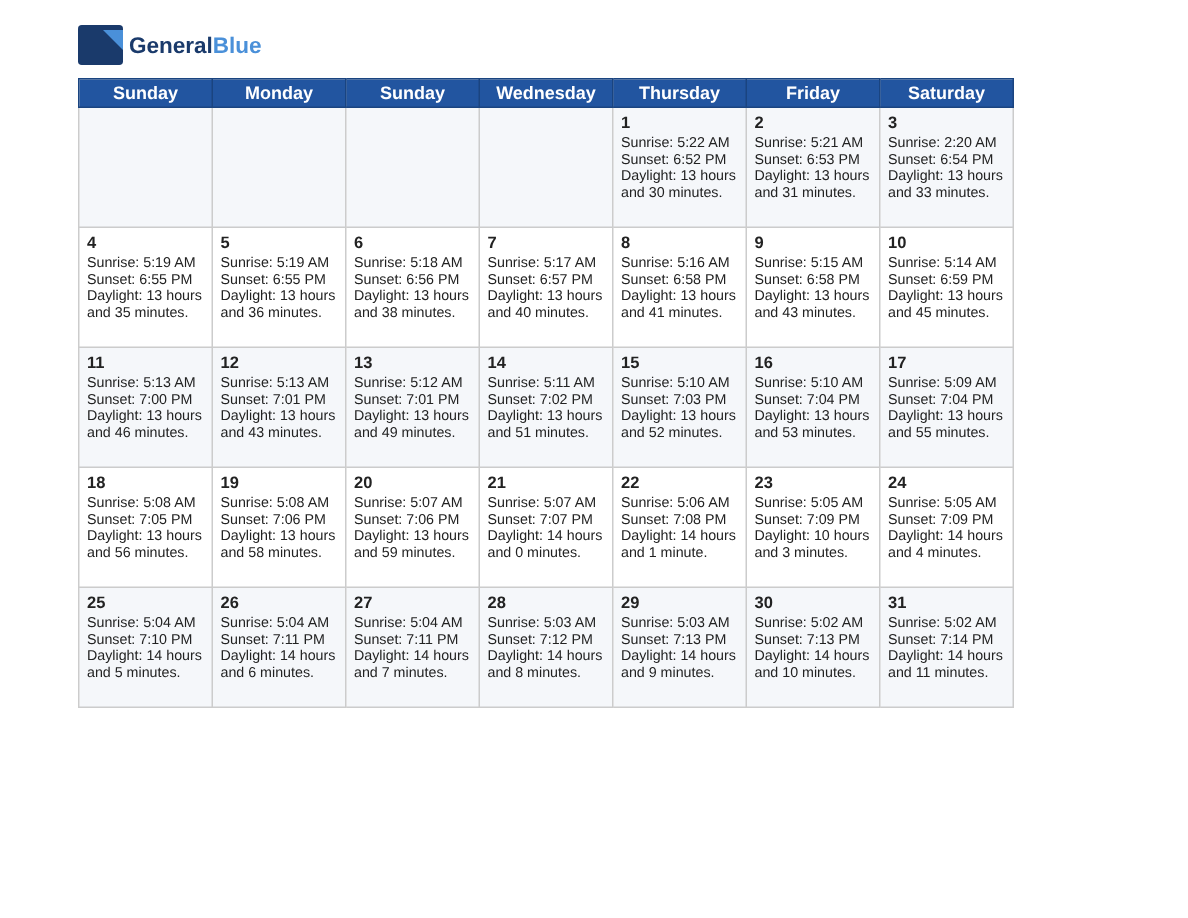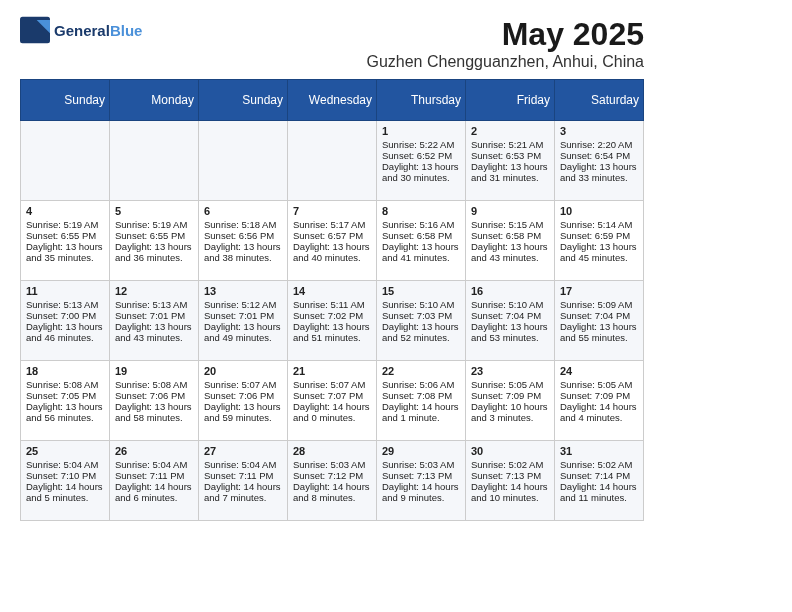--- a/index.html
+++ b/index.html
@@ -7,20 +7,21 @@
       width: 792px;
       height: 612px;
       font-family: Arial, sans-serif;
       background: #fff;
       overflow: hidden;
     }
     .page {
       width: 664px;
       height: 612px;
       padding: 16px 20px 10px 20px;
+      margin-left: 32px;
     }
     .header {
       display: flex;
       justify-content: space-between;
       align-items: flex-start;
       margin-bottom: 8px;
     }
     .logo {
       display: flex;
       align-items: center;
@@ -46,24 +47,24 @@
     .calendar {
       width: 100%;
       border-collapse: collapse;
       table-layout: fixed;
     }
     .calendar thead tr {
       background-color: #2255a0;
       color: white;
     }
     .calendar thead th {
-      padding: 13px 4px;
+      padding: 2px 4px;
       font-size: 12px;
-      font-weight: normal;
-      text-align: right;
+      font-weight: bold;
+      text-align: center;
       border: 1px solid #1a4480;
     }
     .calendar tbody tr {
       height: 80px;
     }
     .calendar tbody td {
       vertical-align: top;
       padding: 4px 5px;
       font-size: 9.5px;
       color: #222;
@@ -93,24 +94,20 @@
   <div class="header">
     <div class="logo">
       <svg class="logo-icon" width="36" height="32" viewBox="0 0 36 32">
         <rect x="0" y="0" width="36" height="32" rx="3" fill="#1a3a6b"></rect>
         <polygon points="20,4 36,4 36,20" fill="#4a90d9"></polygon>
       </svg>
       <div>
         <div style="font-size:15px;font-weight:bold;color:#1a3a6b;">General<span style="color:#4a90d9;">Blue</span></div>
       </div>
     </div>
-    <div class="title-block">
-      <div class="month-title">May 2025</div>
-      <div class="location-title">Guzhen Chengguanzhen, Anhui, China</div>
-    </div>
   </div>
 
   <table class="calendar">
     <thead>
       <tr>
       <th>Sunday</th>
           <th>Monday</th>
           <th>Sunday</th>
           <th>Wednesday</th>
           <th>Thursday</th>

